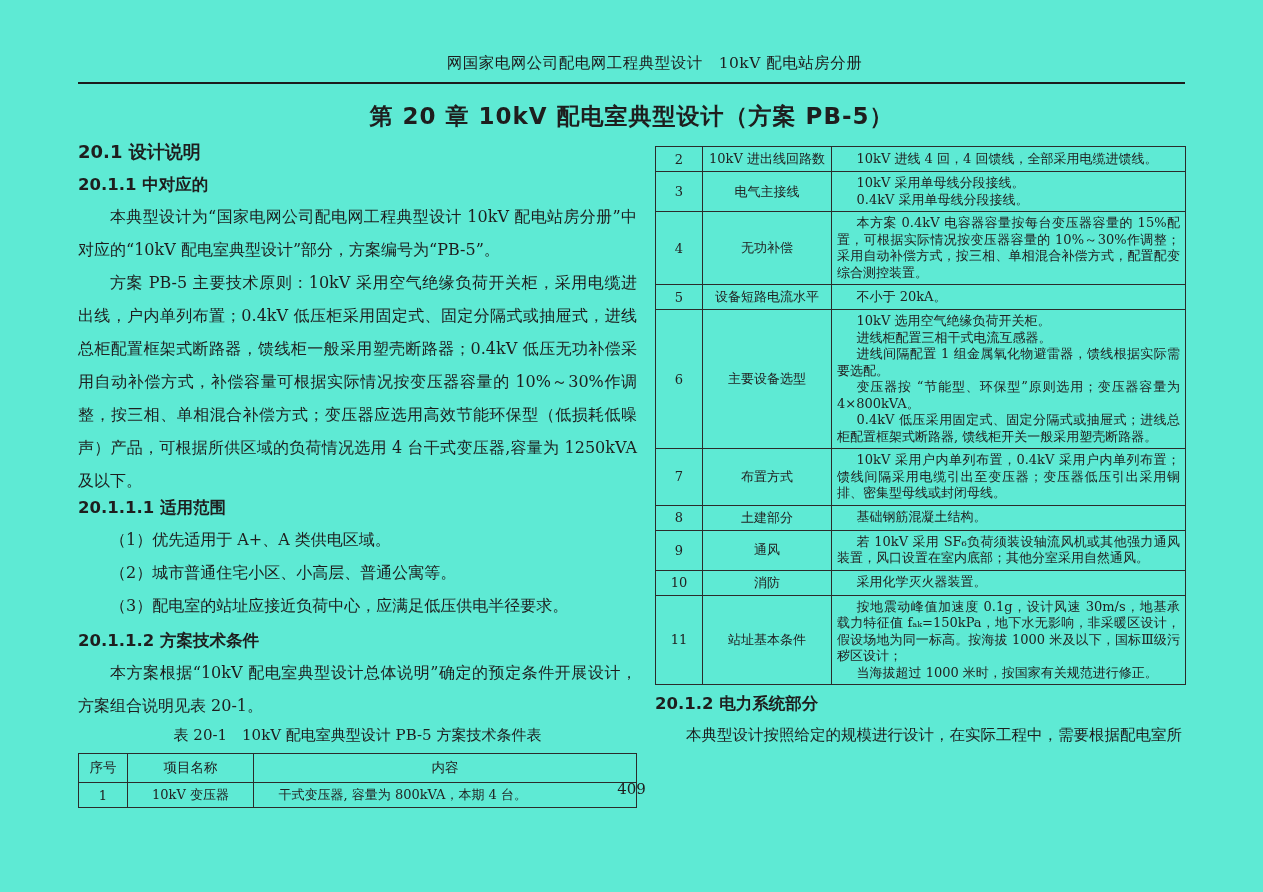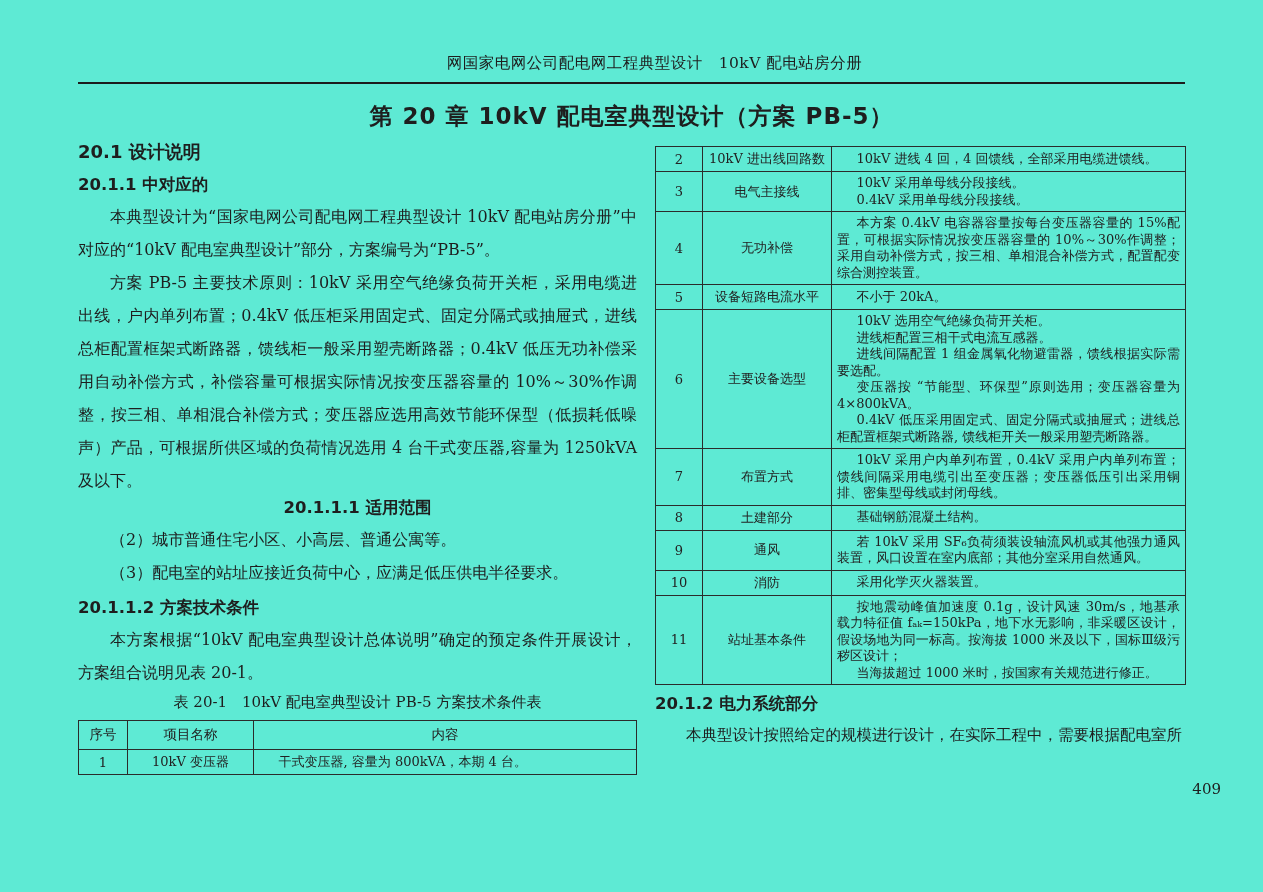--- a/index.html
+++ b/index.html
@@ -29,21 +29,21 @@
   .col-right { left:655px; top:146px; width:531px; }
 
   h2.sec {
     margin:0 0 10px; font-size:18px; font-weight:bold;
     font-family:"DejaVu Sans","Liberation Sans",sans-serif;
   }
   h3.sub {
     margin:8px 0 4px; font-size:16.5px; font-weight:bold;
     font-family:"DejaVu Sans","Liberation Sans",sans-serif;
   }
-  h3.sub-tight { margin-top:0;text-align:center; }
+  h3.sub-tight { margin-top:0; }
   p.body {
     margin:0; font-size:16px; line-height:33px;
     text-align:justify; text-indent:2em;
   }
   .scope-line { font-size:16px; line-height:33px; text-indent:2em; }
   .tbl-caption {
     margin:4px 0 8px; text-align:center; font-size:15px; white-space:nowrap;
   }
   table.tbl {
     border-collapse:collapse; table-layout:fixed; width:100%;
@@ -56,38 +56,39 @@
   table.tbl th { text-align:center; font-size:13.5px; padding:5px 4px; }
   td.c-no   { text-align:center; }
   td.c-name { text-align:center; }
   td.c-content { text-align:left; }
   .cp { line-height:16.5px; text-indent:1.5em; text-align:justify; }
   .tbl-left td { padding:5px 4px; }
   .h-power { margin-top:36px; }
   p.p-last { margin:4px 0 7px; font-size:15.5px; line-height:33px; text-indent:2em; white-space:nowrap; }
   .page-number {
     position:absolute; top:780px; left:78px; width:1107px;
-    text-align:right; font-size:15px;padding-left:36px;
+    text-align:center; font-size:15px;
   }
 </style>
 </head>
 <body>
 
 <div class="page">
 
   <div class="running-header">网国家电网公司配电网工程典型设计　10kV 配电站房分册</div>
   <div class="header-rule"></div>
   <h1 class="doc-title">第 20 章 10kV 配电室典型设计（方案 PB-5）</h1>
 
   <div class="col col-left">
     <h2 class="sec">20.1 设计说明</h2>
     <h3 class="sub">20.1.1 中对应的</h3>
     <p class="body">本典型设计为“国家电网公司配电网工程典型设计 10kV 配电站房分册”中对应的“10kV 配电室典型设计”部分，方案编号为“PB-5”。</p>
     <p class="body">方案 PB-5 主要技术原则：10kV 采用空气绝缘负荷开关柜，采用电缆进出线，户内单列布置；0.4kV 低压柜采用固定式、固定分隔式或抽屉式，进线总柜配置框架式断路器，馈线柜一般采用塑壳断路器；0.4kV 低压无功补偿采用自动补偿方式，补偿容量可根据实际情况按变压器容量的 10%～30%作调整，按三相、单相混合补偿方式；变压器应选用高效节能环保型（低损耗低噪声）产品，可根据所供区域的负荷情况选用 4 台干式变压器,容量为 1250kVA 及以下。</p>
     <h3 class="sub sub-tight">20.1.1.1 适用范围</h3>
+    <div class="scope-line">（1）优先适用于 A+、A 类供电区域。</div>
     <div class="scope-line">（2）城市普通住宅小区、小高层、普通公寓等。</div>
     <div class="scope-line">（3）配电室的站址应接近负荷中心，应满足低压供电半径要求。</div>
     <h3 class="sub">20.1.1.2 方案技术条件</h3>
     <p class="body">本方案根据“10kV 配电室典型设计总体说明”确定的预定条件开展设计，方案组合说明见表 20-1。</p>
     <div class="tbl-caption">表 20-1　10kV 配电室典型设计 PB-5 方案技术条件表</div>
 
     <table class="tbl tbl-left">
       <colgroup>
           <col style="width:49px">
           <col style="width:126px">

